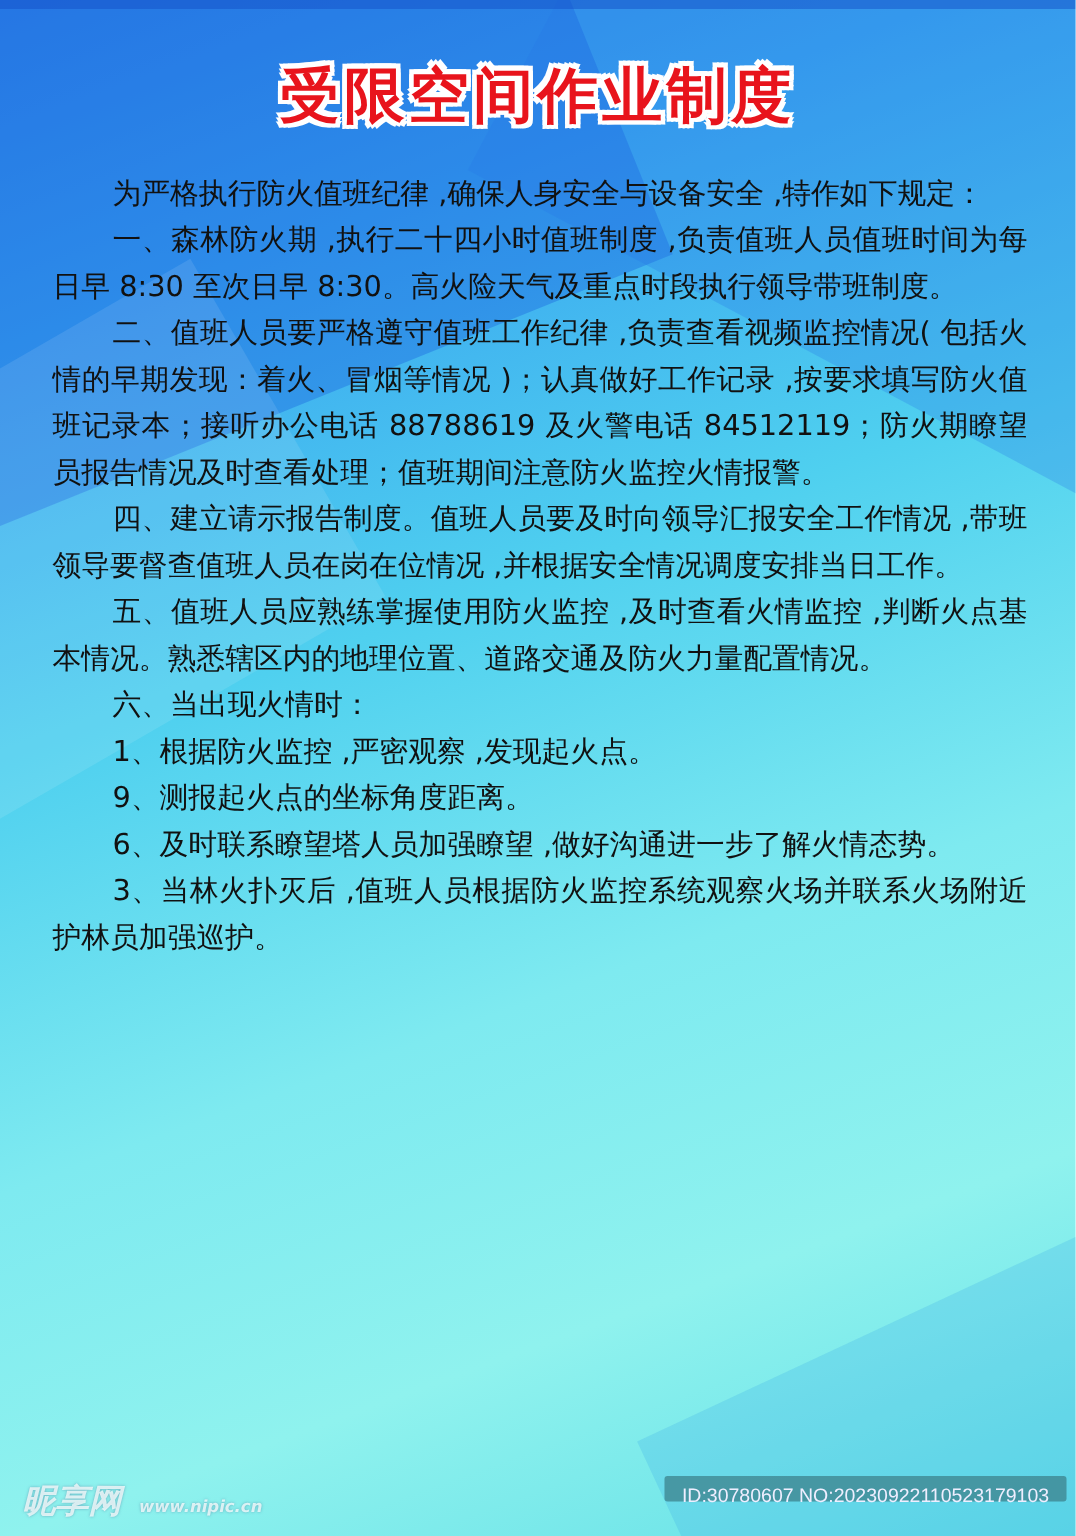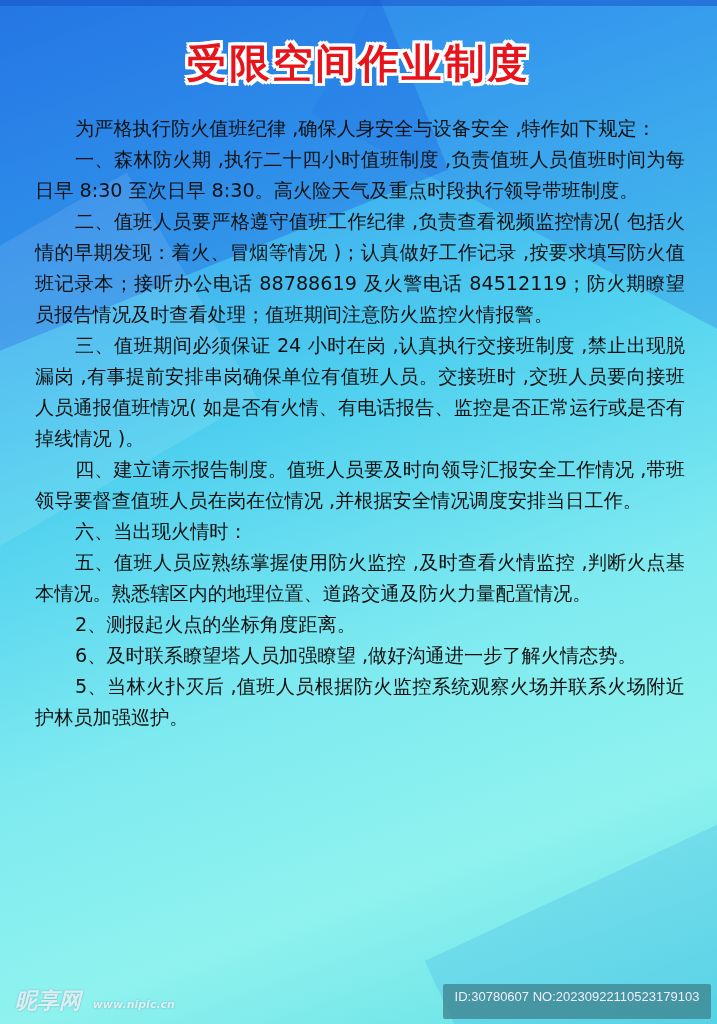--- a/index.html
+++ b/index.html
@@ -25,48 +25,48 @@
     position: absolute; left: 35px; top: 113px; width: 650px;
     font-size: 19.2px; line-height: 31px; color: #111;
   }
   .para { margin: 0; text-align: justify; text-indent: 40px; }
   .watermark-logo {
     position: absolute; left: 15px; top: 986px; font-size: 22px; font-weight: bold; font-style: italic;
     color: rgba(255,255,255,0.75); text-shadow: 0 0 2px rgba(80,130,160,0.6);
   }
   .watermark-url { font-size: 11px; margin-left: 4px; font-weight: bold; }
   .watermark-id {
-    position: absolute; left: 443px; top: 984px; width: 268px; height: 35px;
+    position: absolute; left: 443px; top: 984px; width: 268px; height: 17px;
     background: rgba(60,130,140,0.75); color: #eef; font-size: 13px; line-height: 25px;
     text-align: center; border-radius: 2px; font-family: "Liberation Sans", sans-serif;
   }
 </style>
 </head>
 <body>
 
 <div class="poster">
   <div class="shape s1"></div>
   <div class="shape s2"></div>
   <div class="shape s3"></div>
   <div class="shape s4"></div>
   <div class="shape s5"></div>
 
   <div class="title">受限空间作业制度</div>
 
   <div class="content">
     <p class="para">为严格执行防火值班纪律 ,确保人身安全与设备安全 ,特作如下规定：</p>
     <p class="para">一、森林防火期 ,执行二十四小时值班制度 ,负责值班人员值班时间为每日早 8:30 至次日早 8:30。高火险天气及重点时段执行领导带班制度。</p>
     <p class="para">二、值班人员要严格遵守值班工作纪律 ,负责查看视频监控情况( 包括火情的早期发现：着火、冒烟等情况 )；认真做好工作记录 ,按要求填写防火值班记录本；接听办公电话 88788619 及火警电话 84512119；防火期瞭望员报告情况及时查看处理；值班期间注意防火监控火情报警。</p>
-    <p class="para">三、值班期间必须保证 24 小时在岗 ,认真执行交接班制度 ,禁止出现脱漏岗 ,有事提前安排串岗确保单位有值班人员。交接班时 ,交班人员要向接班人员通报值班情况( 如是否有火情、有电话报告、监控是否正常运行或是否有掉线情况 )。</p>
     <p class="para">四、建立请示报告制度。值班人员要及时向领导汇报安全工作情况 ,带班领导要督查值班人员在岗在位情况 ,并根据安全情况调度安排当日工作。</p>
+    <p class="para">五、值班人员应熟练掌握使用防火监控 ,及时查看火情监控 ,判断火点基本情况。熟悉辖区内的地理位置、道路交通及防火力量配置情况。</p>
     <p class="para">六、当出现火情时：</p>
-    <p class="para">五、值班人员应熟练掌握使用防火监控 ,及时查看火情监控 ,判断火点基本情况。熟悉辖区内的地理位置、道路交通及防火力量配置情况。</p>
-    <p class="para">2、测报起火点的坐标角度距离。</p>
+    <p class="para">1、根据防火监控 ,严密观察 ,发现起火点。</p>
+    <p class="para">9、测报起火点的坐标角度距离。</p>
     <p class="para">6、及时联系瞭望塔人员加强瞭望 ,做好沟通进一步了解火情态势。</p>
-    <p class="para">5、当林火扑灭后 ,值班人员根据防火监控系统观察火场并联系火场附近护林员加强巡护。</p>
+    <p class="para">3、当林火扑灭后 ,值班人员根据防火监控系统观察火场并联系火场附近护林员加强巡护。</p>
   </div>
 
   <div class="watermark-logo">
     <span>昵享网</span>
     <span class="watermark-url">www.nipic.cn</span>
   </div>
   <div class="watermark-id">ID:30780607 NO:20230922110523179103</div>
 </div>
 
 </body></html>

